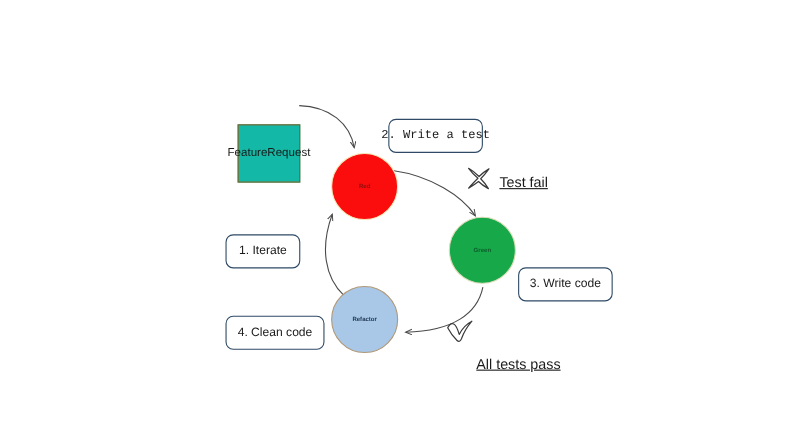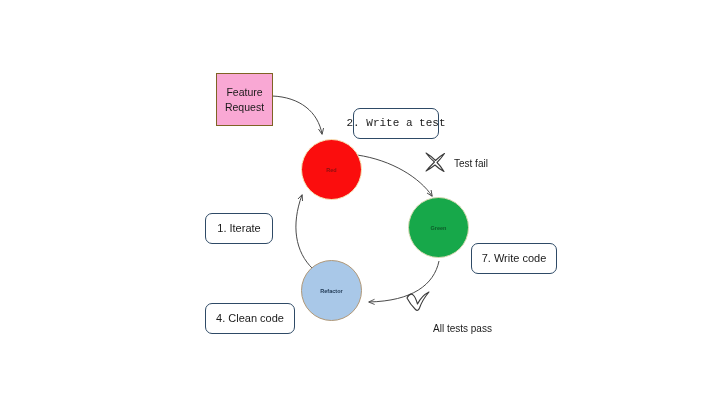--- a/index.html
+++ b/index.html
@@ -42,30 +42,31 @@
     align-items: center;
     justify-content: center;
     text-align: center;
     white-space: nowrap;
   }
 
   
   .rect-node {
     position: absolute;
     box-sizing: border-box;
-    background: #f9a8d4;
+    background: #14b8a6;
     border: 1.3px solid #7f6324;
     color: #1a1a1a;
     font-size: 10.5px;
     line-height: 1.35;
     display: flex;
-    flex-direction: column;
+    flex-direction: row;
     align-items: center;
     justify-content: center;
     text-align: center;
+    margin-top: 40px;
   }
 
   
   .circle {
     position: absolute;
     box-sizing: border-box;
     border-radius: 50%;
     display: flex;
     align-items: center;
     justify-content: center;
@@ -96,22 +97,23 @@
     font-size: 10.5px;
     line-height: 2.0;
     text-align: center;
     white-space: nowrap;
   }
 
   
   .edge-label {
     position: absolute;
     color: #1a1a1a;
-    font-size: 10px;
+    font-size: 13px;
     white-space: nowrap;
+    text-decoration: underline;
   }
 
   
   .mark {
     position: absolute;
   }
 </style>
 </head>
 <body>
 
@@ -162,24 +164,24 @@
     <span>Refactor</span>
   </div>
 
 
 
   <div class="callout" style="left:353px; top:108px; width:86px; height:31px;font-family:Liberation Mono, monospace;">
     <span>2. Write a test</span>
   </div>
 
   <div class="callout" style="left:471px; top:243px; width:86px; height:31px;">
-    <span>7. Write code</span>
+    <span>3. Write code</span>
   </div>
 
-  <div class="callout" style="left:205px; top:303px; width:90px; height:31px;">
+  <div class="callout" style="left:205px; top:287px; width:90px; height:31px;">
     <span>4. Clean code</span>
   </div>
 
   <div class="callout" style="left:205px; top:213px; width:68px; height:31px;">
     <span>1. Iterate</span>
   </div>
 
   <div class="edge-label" style="left:454px; top:158px;">Test fail</div>
 
   <div class="edge-label" style="left:433px; top:295px;margin-top:28px;">All tests pass</div>

